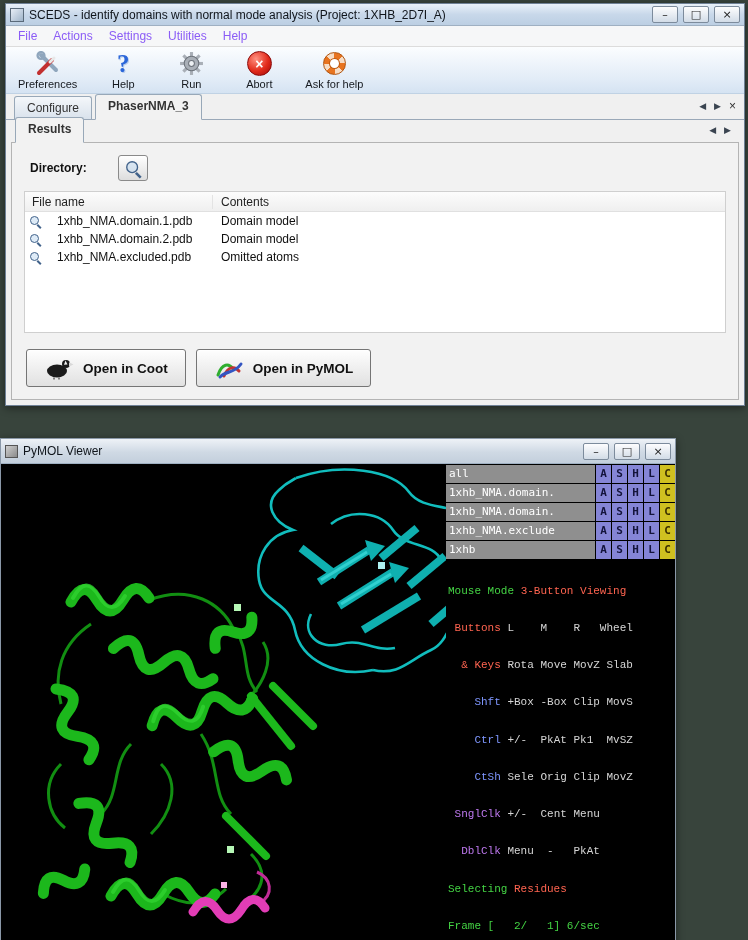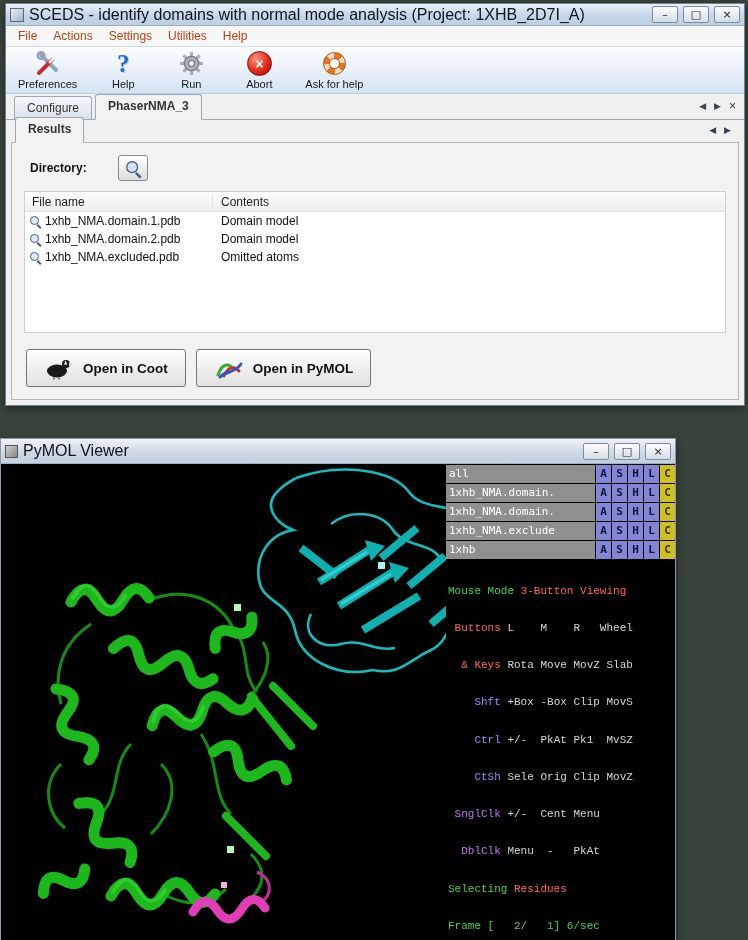--- a/index.html
+++ b/index.html
@@ -3,32 +3,32 @@
 <meta charset="utf-8">
 <style>
   * { margin:0; padding:0; box-sizing:border-box; }
   html,body { width:748px; height:940px; overflow:hidden; }
   body { position:relative; background:#38443c; font-family:"Liberation Sans","DejaVu Sans",sans-serif; }
 
   
   .window { position:absolute; border:1px solid #6f8196; box-shadow:0 2px 8px rgba(0,0,0,.45); background:#f0f0f0; }
   .titlebar { height:22px; display:flex; align-items:center; gap:5px; padding:0 4px;
               background:linear-gradient(#e9f1f9,#c8d8ea 50%,#bccfe3); border-bottom:1px solid #9fb0c2; }
-  .titlebar .title { flex:1; font-size:16px; color:#10151b; white-space:nowrap; overflow:hidden; }
+  .titlebar .title { flex:1; font-size:12px; color:#10151b; white-space:nowrap; overflow:hidden; }
   .win-btn { width:26px; height:17px; border:1px solid #7c8b9c; border-radius:2px;
              background:linear-gradient(#fdfdfe,#d2dce7); display:flex; align-items:center; justify-content:center;
              font-size:11px; line-height:1; color:#222; font-family:"DejaVu Sans",sans-serif; cursor:default; }
   .app-ic { width:14px; height:14px; border:1px solid #56импortant; }
   .app-ic { border:1px solid #5a6a7a; background:linear-gradient(135deg,#e8eef6,#9fb4c9); display:inline-block; }
   .app-ic-dark { width:13px; height:13px; border:1px solid #555; background:linear-gradient(135deg,#cfcfcf,#8a8a8a); display:inline-block; }
 
   
   #sceds { left:5px; top:3px; width:740px; height:403px; display:flex; flex-direction:column; }
   .menubar { height:21px; background:#f6f7f8; border-bottom:1px solid #dcdcdc; display:flex; align-items:center; padding-left:4px; }
-  .menu-item { font-size:12px; color:#c2410c; padding:1px 8px; }
+  .menu-item { font-size:12px; color:#8b5cf6; padding:1px 8px; }
   .toolbar { height:47px; background:linear-gradient(#fbfdff,#e2ecf7 70%,#d5e3f2); border-bottom:1px solid #c0d2e4;
              display:flex; align-items:center; padding-left:12px; gap:24px; }
   .tool-item { display:flex; flex-direction:column; align-items:center; gap:1px; min-width:44px; }
   .tool-item .tlabel { font-size:11px; color:#15191e; white-space:nowrap;text-align:right; }
   .tool-ico { height:26px; display:flex; align-items:center; justify-content:center; }
   .help-q { font-family:"Liberation Serif","DejaVu Serif",serif; font-weight:bold; font-size:25px; color:#2b66d9; text-shadow:1px 1px 0 #b9cdea; }
   .abort-ic { width:25px; height:25px; border-radius:50%; border:1px solid #8c0a0a; color:#fff; font-weight:bold; font-size:14px;
               display:flex; align-items:center; justify-content:center;
               background:radial-gradient(circle at 35% 30%, #ff9282, #e22b1b 55%, #9c0606); }
   .ring-ic { width:23px; height:23px; border-radius:50%; position:relative; border:1px solid #b05510;
@@ -58,21 +58,21 @@
                  border:1.6px solid #41628a; border-radius:50%; background:rgba(190,215,240,.5); }
   .mag::after { content:""; position:absolute; left:9px; top:9px; width:4.5px; height:2px; background:#41628a;
                 transform:rotate(45deg); transform-origin:0 0; }
   .mag.lg { transform:scale(1.35); }
 
   .ftable { border:1px solid #cfcfcf; background:#fff; height:142px; overflow:hidden; }
   .thead { display:flex; height:20px; align-items:center; background:linear-gradient(#fcfcfc,#efefef); border-bottom:1px solid #e0e0e0; font-size:12px; color:#222;justify-content:space-between; }
   .th-file { width:188px; padding-left:7px; border-right:1px solid #e3e3e3; }
   .th-contents { flex:1; padding-left:8px; }
   .trow { display:flex; height:18px; align-items:center; font-size:12px; color:#101010; }
-  .c-file { width:188px; padding-left:4px; display:flex; align-items:center; gap:3px; white-space:nowrap; }
+  .c-file { width:188px; padding-left:4px; display:flex; align-items:center; gap:15px; white-space:nowrap; }
   .c-contents { flex:1; padding-left:8px; }
 
   .btn-row { display:flex; gap:10px; margin:16px 0 0 2px; }
   .big-btn { height:38px; border:1px solid #757575; border-radius:3px; background:linear-gradient(#fefefe,#e1e1e1);
              display:flex; align-items:center; gap:9px; padding:0 17px; font-weight:bold; font-size:13.5px; color:#111;
              box-shadow:inset 0 1px 0 #fff; }
 
   
   #pymol { left:0; top:406px; width:676px; height:534px; display:flex; flex-direction:column; border-color:#8a98a8;margin-top:32px; }
   #pymol .titlebar { height:25px; background:linear-gradient(#eef2f7,#cfd9e4 55%,#c3cfdc); }

